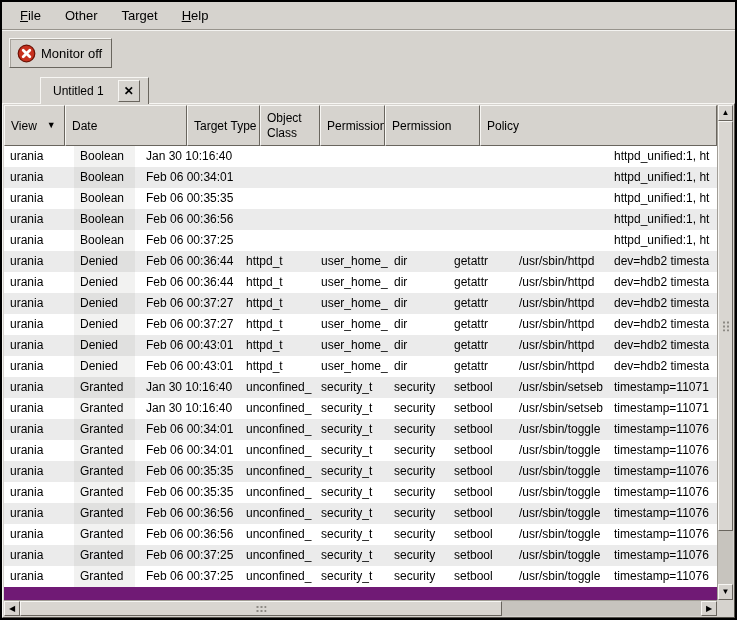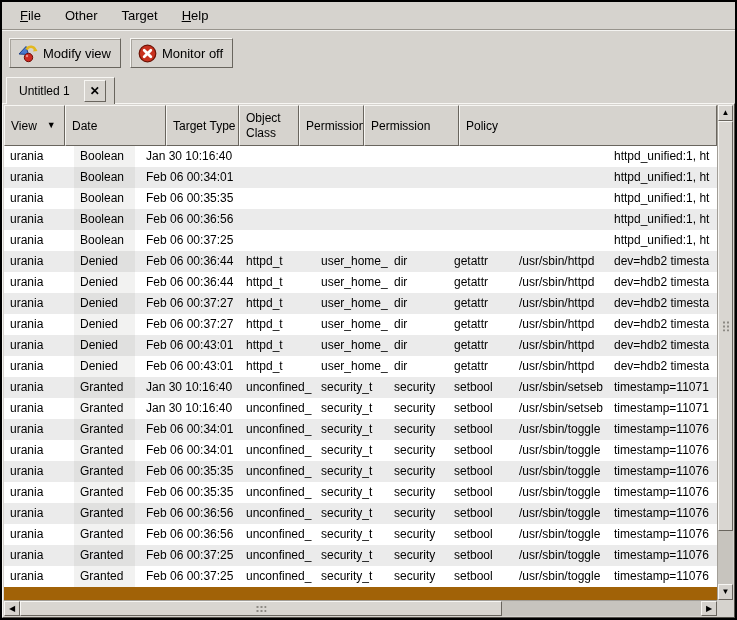--- a/index.html
+++ b/index.html
@@ -32,21 +32,21 @@
   .tbtn{
     display:flex;align-items:center;gap:5px;
     background:#d6d3ce;font-size:13px;
     border-top:1px solid #f7f6f3;border-left:1px solid #f7f6f3;
     border-right:1px solid #69655e;border-bottom:1px solid #69655e;
     box-shadow:1px 1px 0 #a8a49d inset;
     padding:5px 9px 5px 7px;height:30px;box-sizing:border-box;cursor:default;
   }
   .tbtn svg{display:block;}
   
-  .tabbar{height:28px;flex:0 0 auto;display:flex;align-items:flex-end;padding-left:4px;position:relative;z-index:2;}
+  .tabbar{height:28px;flex:0 0 auto;display:flex;align-items:flex-end;padding-left:18px;position:relative;z-index:2;margin-left:20px;}
   .tab{
     display:flex;align-items:center;gap:14px;
     background:#d6d3ce;height:27px;box-sizing:border-box;
     padding:0 8px 0 12px;margin-bottom:-1px;
     border-top:1px solid #f7f6f3;border-left:1px solid #f7f6f3;
     border-right:1px solid #69655e;font-size:12px;
   }
   .tab-close{
     width:20px;height:20px;display:flex;align-items:center;justify-content:center;
     background:#d6d3ce;font-size:12px;font-weight:bold;
@@ -66,21 +66,21 @@
   .th{
     box-sizing:border-box;background:#d6d3ce;
     border-top:1px solid #f7f6f3;border-left:1px solid #f7f6f3;
     border-right:1px solid #69655e;border-bottom:1px solid #69655e;
     font-size:12px;padding:3px 2px 2px 6px;
     display:flex;align-items:center;flex-wrap:wrap;gap:2px;
     line-height:1.25;overflow:hidden;cursor:default;
   }
   .th .lbl{white-space:pre-line;}
   .sort-arrow{font-size:9px;margin-left:8px;}
-  .rows-viewport{flex:1 1 auto;background:#a16207;overflow:hidden;position:relative;}
+  .rows-viewport{flex:1 1 auto;background:#701a75;overflow:hidden;position:relative;}
   .tr{display:flex;height:21px;line-height:21px;background:#fff;}
   .tr.alt{background:#ebebeb;}
   .td{
     box-sizing:border-box;font-size:12px;padding:0 2px 0 6px;
     white-space:nowrap;overflow:hidden;flex:0 0 auto;
   }
   .td.c2{padding-left:11px;}
   .tr .td.sorted{background:#f2f2f1;}
   .tr.alt .td.sorted{background:#e0e0df;}
   
@@ -129,32 +129,20 @@
 <div class="window">
 
   <div class="menubar">
       <div class="menu-item"><u>F</u>ile</div>
       <div class="menu-item">Other</div>
       <div class="menu-item">Target</div>
       <div class="menu-item"><u>H</u>elp</div>
     </div>
 
   <div class="toolbar">
-    <button class="tbtn">
-      <span>
-        <svg width="21" height="20" viewBox="0 0 21 20">
-          <path d="M2 11 L9 3.5 L11.5 11.5 Z" fill="#4a7ad0" stroke="#1d3f86" stroke-width="1"></path>
-          <path d="M9.5 6.5 C 12 2.5, 17 3, 18.5 7.5" stroke="#e3b81e" fill="none" stroke-width="2.6"></path>
-          <path d="M16 8.5 L20.5 8 L18 4.8 Z" fill="#e3b81e"></path>
-          <circle cx="11.5" cy="14.5" r="4.2" fill="#cc2a22" stroke="#6e0e08" stroke-width="1"></circle>
-          <circle cx="10" cy="13" r="1.2" fill="#ef8d86"></circle>
-        </svg>
-      </span>
-      <span>Modify view</span>
-    </button>
     <button class="tbtn">
       <span>
         <svg width="19" height="19" viewBox="0 0 19 19">
           <circle cx="9.5" cy="9.5" r="8.3" fill="#c8311e" stroke="#6e1104" stroke-width="1.2"></circle>
           <path d="M6.2 6.2 L12.8 12.8 M12.8 6.2 L6.2 12.8" stroke="#ffffff" stroke-width="2.8" stroke-linecap="round"></path>
         </svg>
       </span>
       <span>Monitor off</span>
     </button>
   </div>
@@ -168,21 +156,21 @@
     </div>
   </div>
 
   <div class="notebook">
     <div class="table-left">
       <div class="header-row" id="header-row">
           <div class="th" style="width: 61px;">
             <span class="lbl">View</span>
             <span class="sort-arrow">▼</span>
           </div>
-          <div class="th" style="width: 101px;">
+          <div class="th" style="width: 122px;">
             <span class="lbl">Date</span>
           </div>
           <div class="th" style="width: 73px;">
             <span class="lbl">Target Type</span>
           </div>
           <div class="th" style="width: 60px;">
             <span class="lbl">Object Class</span>
           </div>
           <div class="th" style="width: 65px;">
             <span class="lbl">Permission</span>

